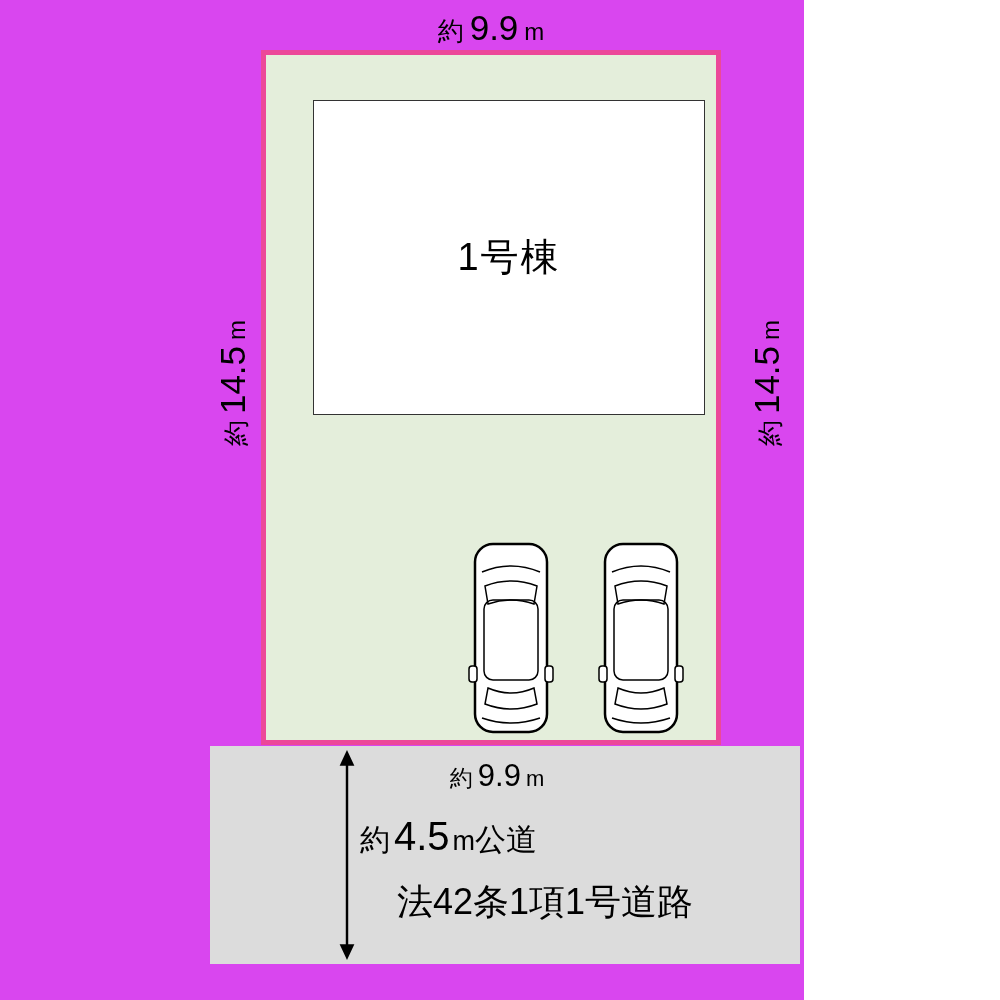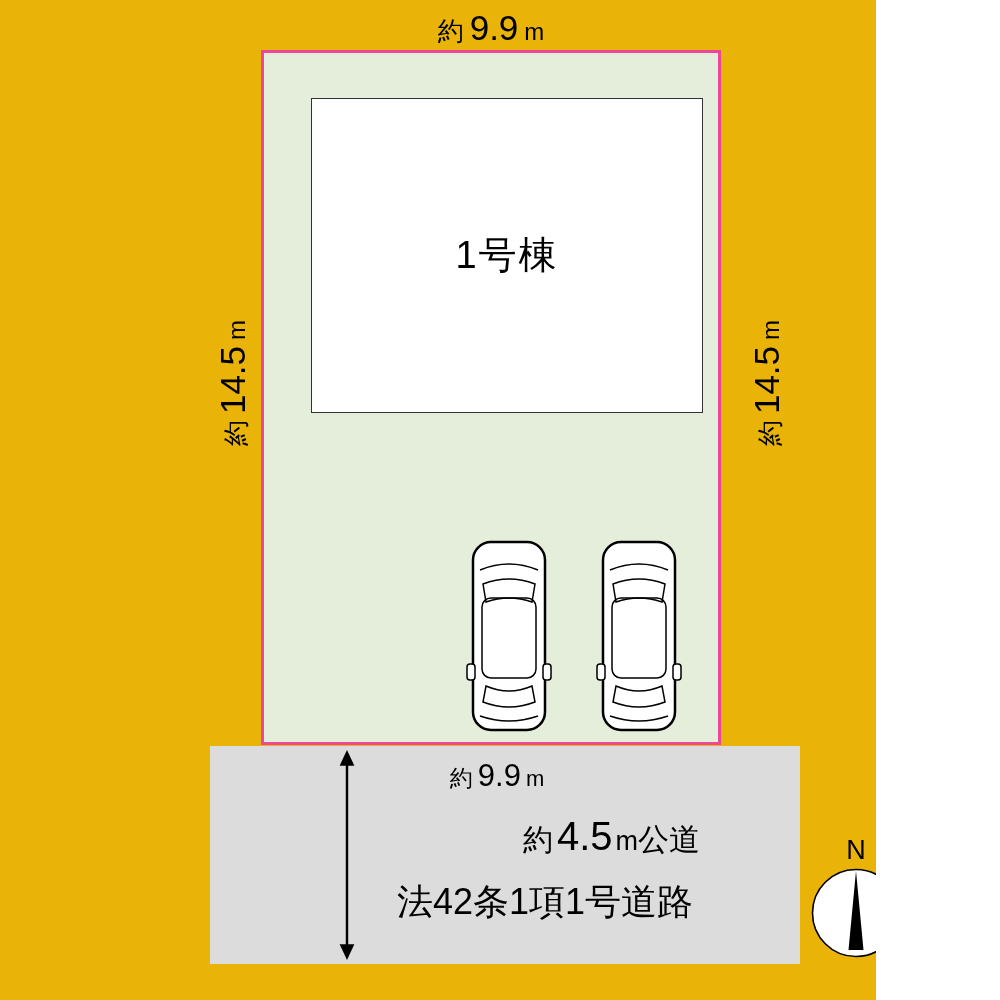--- a/index.html
+++ b/index.html
@@ -1,33 +1,33 @@
 <!DOCTYPE html>
 <html style="--plot-fill: #e4eedb; --road-fill: #dcdcdc; --line-color: #000000;"><head>
 <meta charset="utf-8">
 <style>
   * { margin: 0; padding: 0; box-sizing: border-box; }
   html, body { background: #ffffff; }
   body { font-family: "Liberation Sans", "DejaVu Sans", sans-serif; color: #000; }
 
   .canvas {
     position: relative;
-    width: 876px;
+    width: 804px;
     height: 1000px;
-    background: #eab308;
+    background: #d946ef;
     overflow: hidden;
   }
 
   
   .plot {
     position: absolute;
     left: 261px; top: 50px;
     width: 460px; height: 695px;
     background: var(--plot-fill, #e4eedb);
-    border: 3px solid #ec4899;
+    border: 5px solid #ec4899;
   }
 
   .building {
     position: absolute;
     left: 47px; top: 45px;
     width: 392px; height: 315px;
     background: #ffffff;
     border: 1px solid #333;
     display: flex; align-items: center; justify-content: center;
   }
@@ -71,21 +71,21 @@
     left: 167px; top: 12px; width: 240px;
     text-align: center;
   }
   .road-dim .pre  { font-size: 23px; margin-right: 5px; }
   .road-dim .val  { font-size: 31px; }
   .road-dim .unit { font-size: 22px; margin-left: 5px; }
 
   .road-spec {
     position: absolute;
     left: 150px; top: 68px; width: 340px;
-    text-align: right; white-space: nowrap;
+    text-align: left; white-space: nowrap;
   }
   .road-spec .pre    { font-size: 30px; margin-right: 4px; }
   .road-spec .val    { font-size: 40px; }
   .road-spec .unit   { font-size: 27px; margin-left: 3px; }
   .road-spec .suffix { font-size: 31px; }
 
   .road-law {
     position: absolute;
     left: 145px; top: 132px; width: 380px;
     text-align: center;

